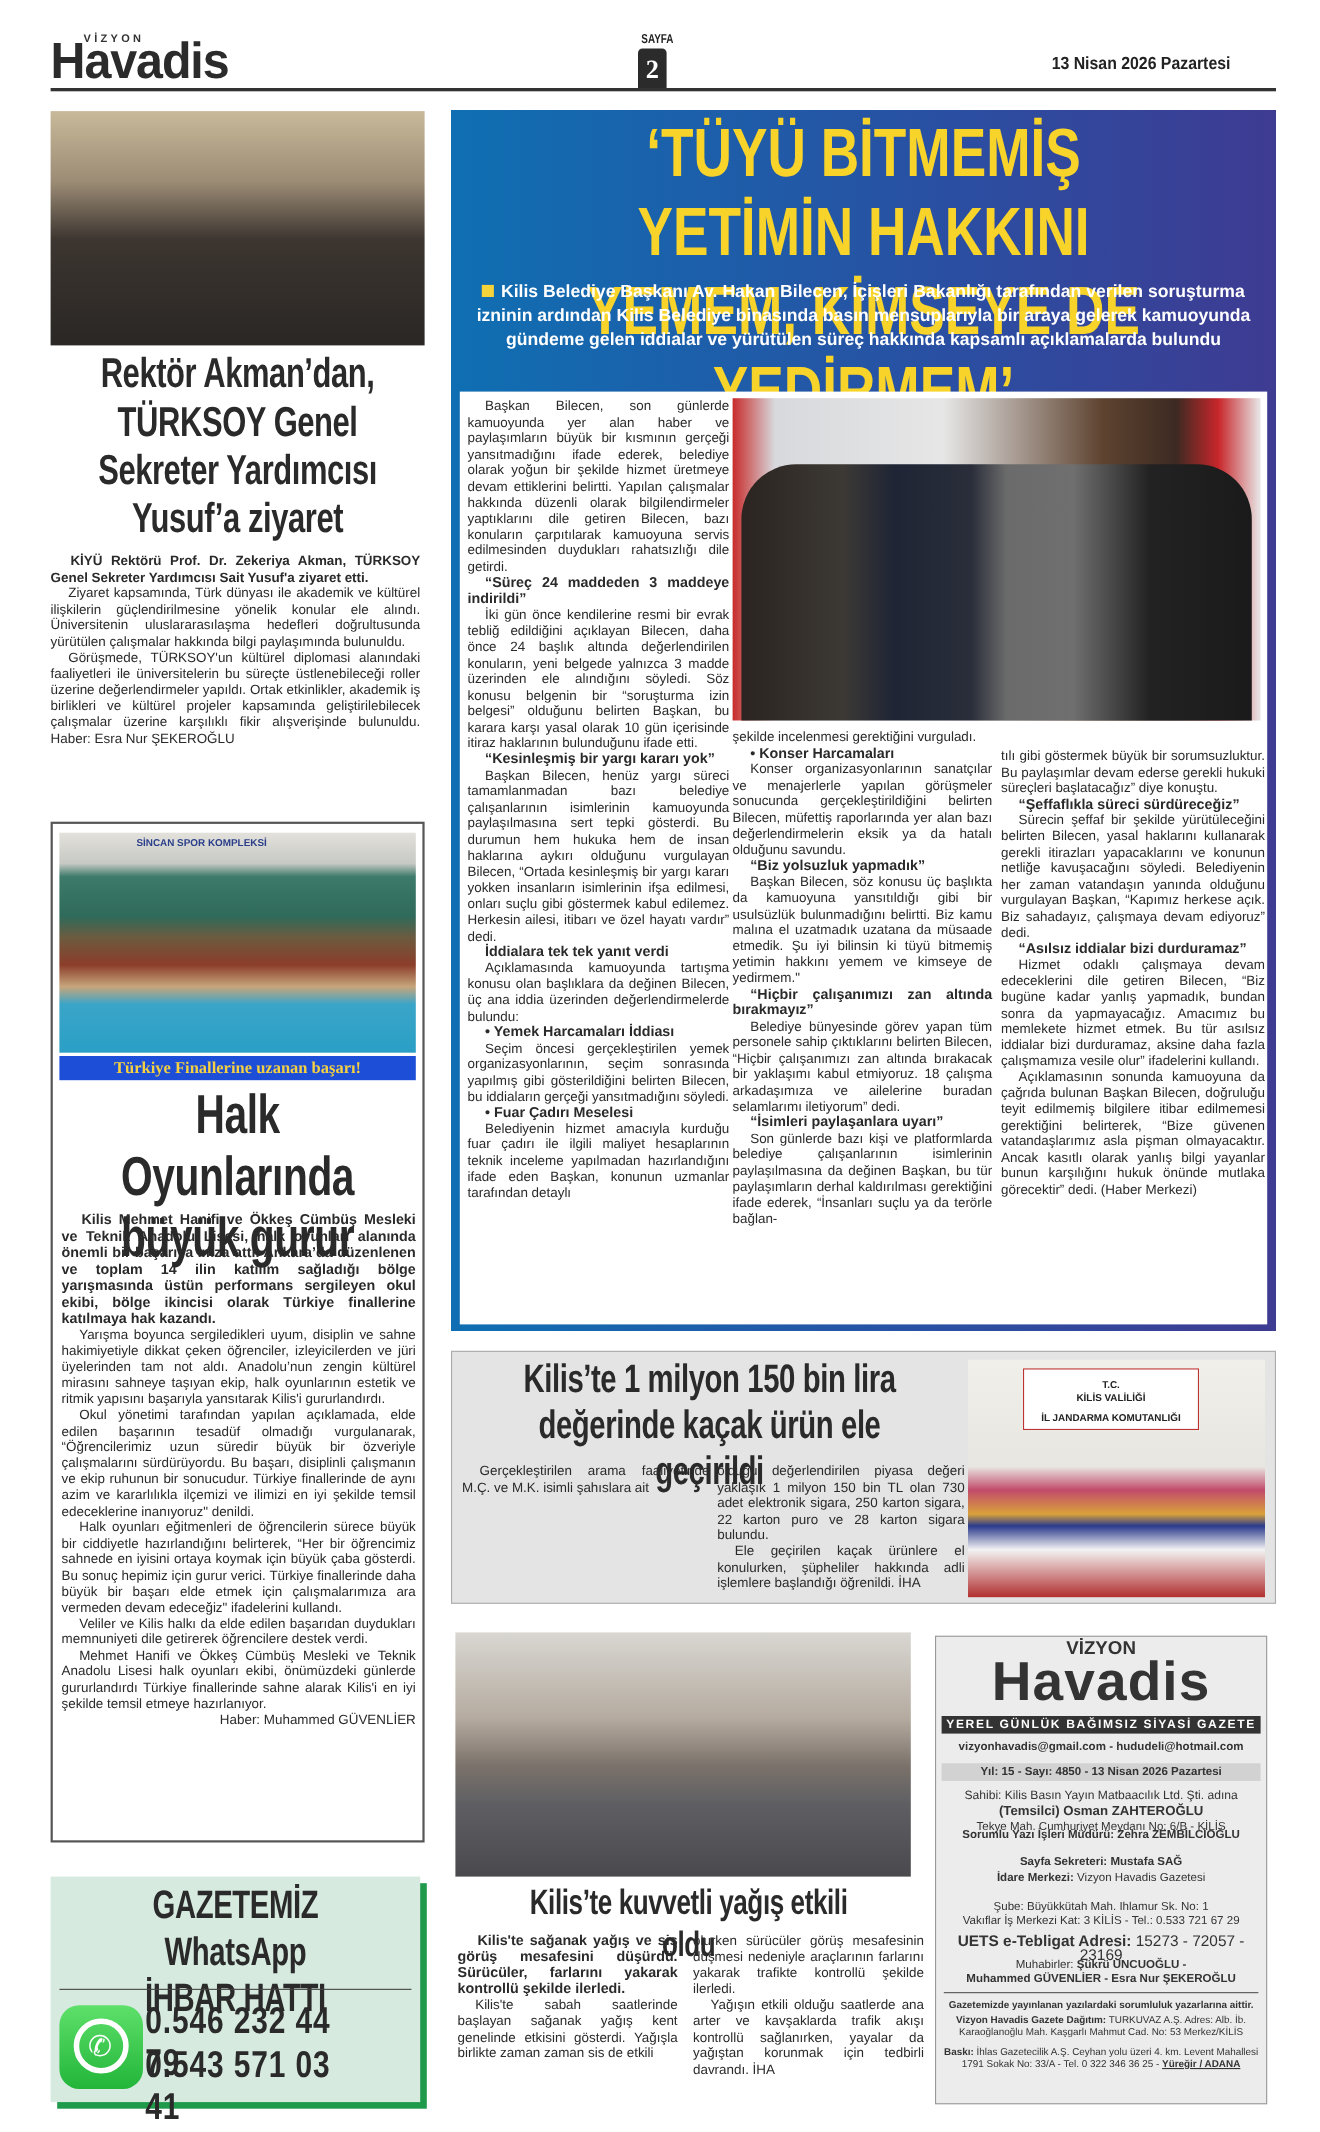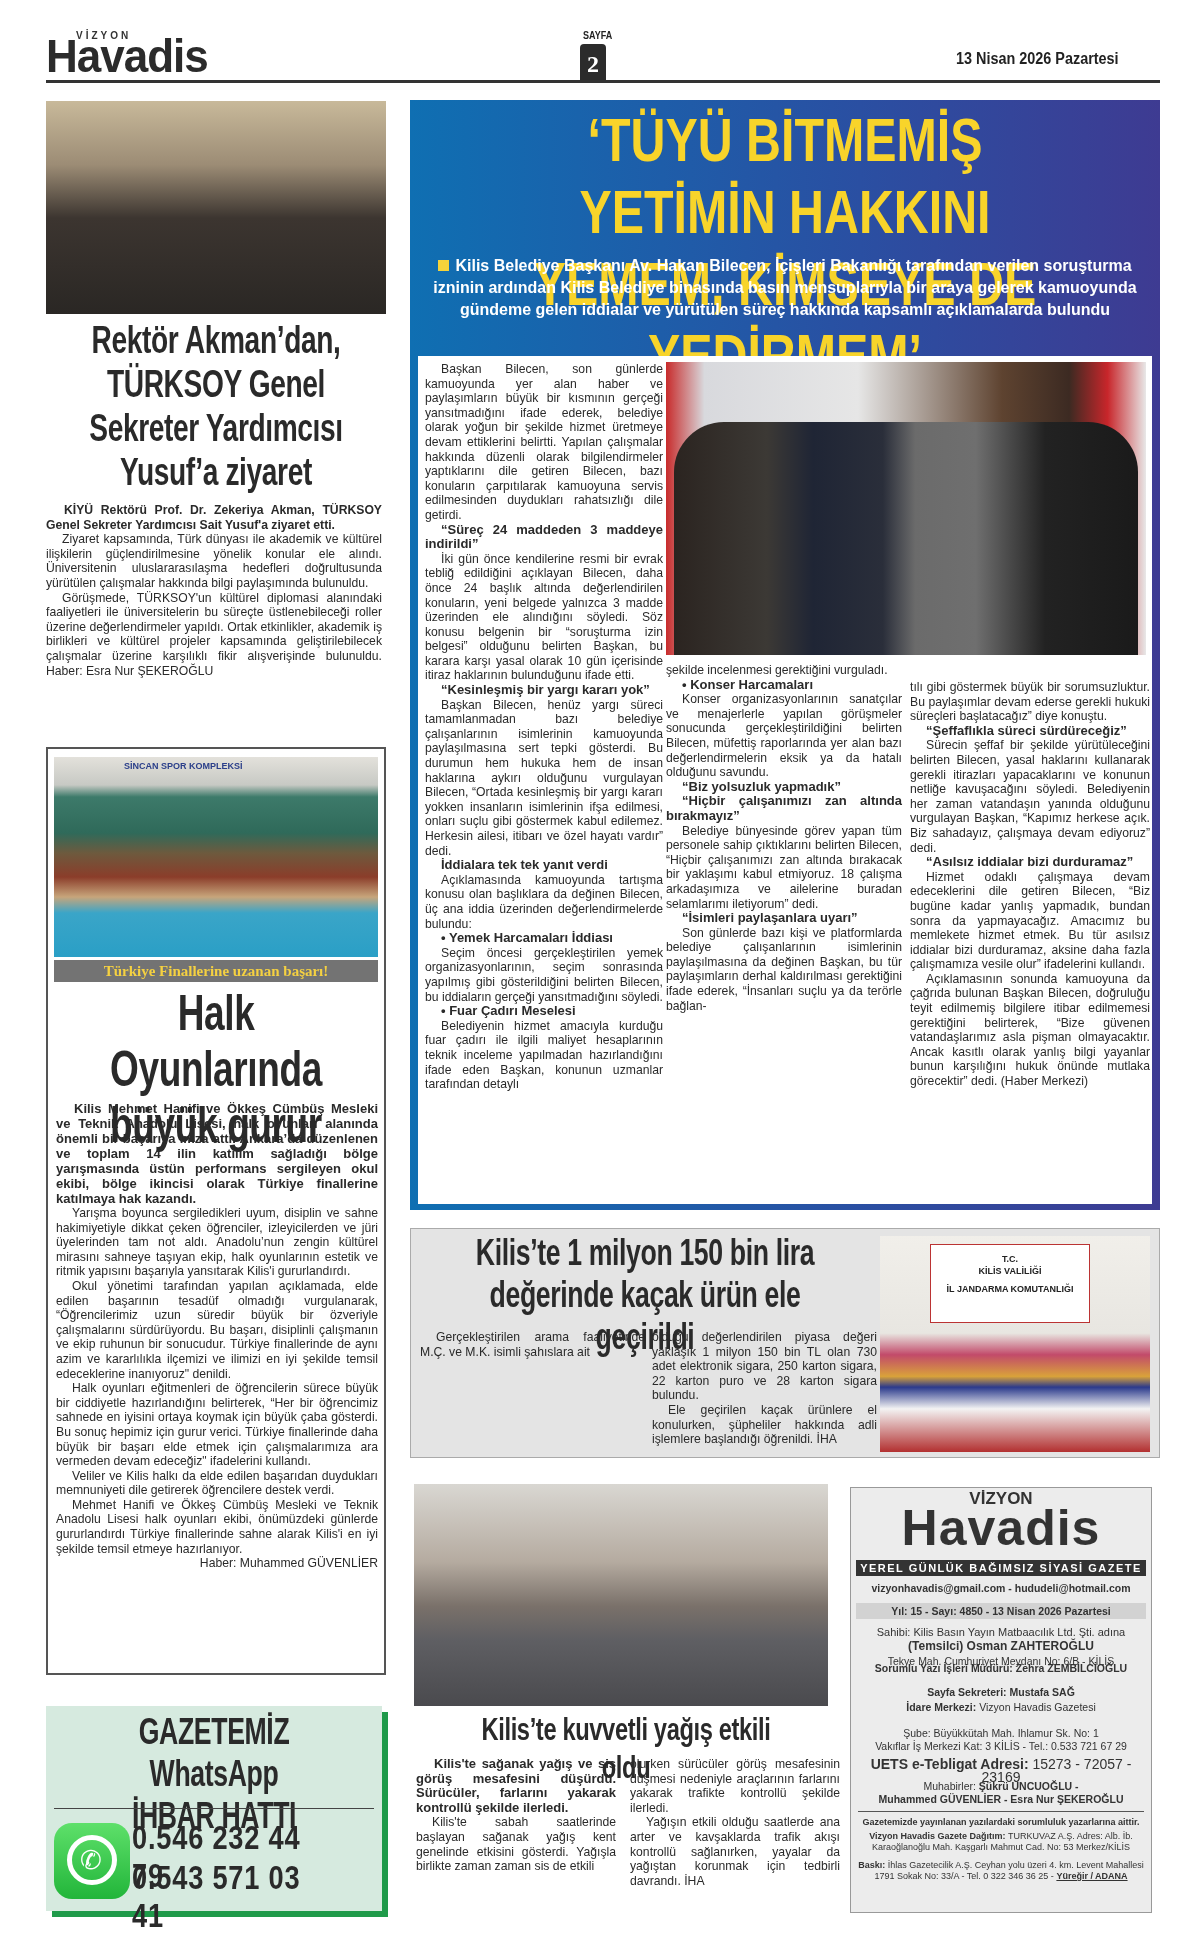--- a/index.html
+++ b/index.html
@@ -21,21 +21,21 @@
 .body{font-size:12.2px;line-height:14.6px;color:#2a2a2a;text-align:justify}
 .body p{text-indent:16px}
 .body .lead{font-weight:bold;text-indent:18px}
 .body .sub{font-weight:bold;text-indent:16px;font-size:13px}
 .body .by{text-align:right;text-indent:0}
 .art1-body{left:46px;top:503px;width:336px}
 
 .box2{left:46px;top:747px;width:340px;height:928px;border:2px solid #555}
 .img2{left:54px;top:757px;width:324px;height:200px;background:linear-gradient(180deg,#e3e1db 0%,#c7c9c4 14%,#3d7a6a 20%,#2f6a5a 38%,#6d5a3e 48%,#8b3d2a 60%,#c7a57b 70%,#3aa5c8 78%,#2a9fc6 100%)}
 .img2 .venue{position:absolute;left:70px;top:4px;font-size:9px;font-weight:bold;color:#2b3f8a}
-.ribbon{left:54px;top:960px;width:324px;height:22px;background:#737373;color:#f5d141;font-family:"Liberation Serif",serif;font-weight:bold;font-size:15px;text-align:center;line-height:22px}
+.ribbon{left:54px;top:960px;width:324px;height:22px;background:#1d4ed8;color:#f5d141;font-family:"Liberation Serif",serif;font-weight:bold;font-size:15px;text-align:center;line-height:22px}
 .h2{left:20px;top:985px;width:392px;font-size:50px;line-height:56px}
 .art2-body{left:56px;top:1101px;width:322px}
 
 .wa{left:46px;top:1706px;width:336px;height:205px;background:#d6eadf;box-shadow:6px 6px 0 #1f9a4a}
 .wa-title{left:48px;top:1711px;width:332px;font-size:36px;line-height:42px;color:#2a2a2a}
 .wa-rule{left:54px;top:1808px;width:320px;height:1px;background:#444}
 .wa-icon{left:54px;top:1823px;width:76px;height:76px;border-radius:18px;background:linear-gradient(180deg,#5ee06a,#22b53a)}
 .wa-icon .bubble{position:absolute;left:13px;top:12px;width:50px;height:50px;border:5px solid #fff;border-radius:50%}
 .wa-icon .handset{position:absolute;left:26px;top:22px;font-size:26px;color:#fff;line-height:30px}
 .wa-num{left:132px;width:250px;font-size:34px;line-height:38px;color:#2a2a2a;font-weight:bold;transform:scaleX(0.8);transform-origin:left;letter-spacing:1px}
@@ -49,21 +49,21 @@
 .main-photo{left:666px;top:362px;width:480px;height:293px;background:linear-gradient(90deg,#c82b2b 0%,#d8d9dd 8%,#e6e6e6 40%,#5e4330 70%,#3c2a22 84%,#c8262b 92%,#e8e8e8 100%)}
 .main-photo .ppl{position:absolute;left:8px;top:60px;width:464px;height:233px;background:linear-gradient(90deg,#2b2420 0%,#3c3935 20%,#1f2535 30%,#2a2e3a 45%,#6b6b6b 52%,#6f6f6f 65%,#222 80%,#1a1a1a 100%);border-radius:50px 50px 0 0}
 .main-col2{left:666px;top:663px;width:236px}
 .main-col3{left:910px;top:663px;width:240px}
 
 .box3{left:410px;top:1228px;width:750px;height:230px;background:#e4e4e4;border:1px solid #aaa}
 .h3{left:410px;top:1232px;width:470px;font-size:36px;line-height:42px}
 .art3-c1{left:420px;top:1330px;width:225px}
 .art3-c2{left:652px;top:1330px;width:225px}
 .img3{left:880px;top:1236px;width:270px;height:216px;background:linear-gradient(180deg,#f1efea 0%,#e8e6e1 45%,#c24a6a 55%,#d9a23a 65%,#2b3a8c 70%,#f3f3f3 80%,#b23030 100%)}
-.img3 .sign{position:absolute;left:50px;top:8px;width:160px;height:79px;background:#fff;border:1px solid #b33;text-align:center;font-size:9px;font-weight:bold;color:#222;line-height:12px;padding-top:8px}
+.img3 .sign{position:absolute;left:50px;top:8px;width:160px;height:56px;background:#fff;border:1px solid #b33;text-align:center;font-size:9px;font-weight:bold;color:#222;line-height:12px;padding-top:8px}
 
 .img4{left:414px;top:1484px;width:414px;height:222px;background:linear-gradient(180deg,#d9d7d2 0%,#b5aba0 35%,#7a716a 55%,#5f5f63 70%,#4a4a4e 100%)}
 .h4{left:396px;top:1710px;width:460px;font-size:32px;line-height:38px}
 .art4-c1{left:416px;top:1757px;width:200px}
 .art4-c2{left:630px;top:1757px;width:210px}
 
 .kunye{left:850px;top:1487px;width:302px;height:426px;background:#ececec;border:1px solid #999}
 .k-viz{left:850px;top:1489px;width:302px;text-align:center;font-size:17px;font-weight:bold;color:#333}
 .k-hav{left:850px;top:1500px;width:302px;text-align:center;font-size:50px;font-weight:bold;color:#333;letter-spacing:1px;line-height:56px}
 .k-bar{left:856px;top:1560px;width:290px;height:16px;background:#333;color:#fff;font-size:11px;font-weight:bold;text-align:center;line-height:16px;letter-spacing:1.5px}
@@ -144,20 +144,21 @@
     <p>Belediyenin hizmet amacıyla kurduğu fuar çadırı ile ilgili maliyet hesaplarının teknik inceleme yapılmadan hazırlandığını ifade eden Başkan, konunun uzmanlar tarafından detaylı</p>
   </div>
 <div class="abs main-photo">
     <div class="ppl"></div>
   </div>
 <div class="abs body main-col2" id="col2">
     <p style="text-indent: 0px;">şekilde incelenmesi gerektiğini vurguladı.</p>
     <p class="sub">• Konser Harcamaları</p>
     <p>Konser organizasyonlarının sanatçılar ve menajerlerle yapılan görüşmeler sonucunda gerçekleştirildiğini belirten Bilecen, müfettiş raporlarında yer alan bazı değerlendirmelerin eksik ya da hatalı olduğunu savundu.</p>
     <p class="sub">“Biz yolsuzluk yapmadık”</p>
+    <p>Başkan Bilecen, söz konusu üç başlıkta da kamuoyuna yansıtıldığı gibi bir usulsüzlük bulunmadığını belirtti. Biz kamu malına el uzatmadık uzatana da müsaade etmedik. Şu iyi bilinsin ki tüyü bitmemiş yetimin hakkını yemem ve kimseye de yedirmem."</p>
     <p class="sub">“Hiçbir çalışanımızı zan altında bırakmayız”</p>
     <p>Belediye bünyesinde görev yapan tüm personele sahip çıktıklarını belirten Bilecen, “Hiçbir çalışanımızı zan altında bırakacak bir yaklaşımı kabul etmiyoruz. 18 çalışma arkadaşımıza ve ailelerine buradan selamlarımı iletiyorum” dedi.</p>
     <p class="sub">“İsimleri paylaşanlara uyarı”</p>
     <p>Son günlerde bazı kişi ve platformlarda belediye çalışanlarının isimlerinin paylaşılmasına da değinen Başkan, bu tür paylaşımların derhal kaldırılması gerektiğini ifade ederek, “İnsanları suçlu ya da terörle bağlan-</p>
   </div>
 <div class="abs body main-col3" id="col3">
     <p style="text-indent: 0px; margin-top: 17px;">tılı gibi göstermek büyük bir sorumsuzluktur. Bu paylaşımlar devam ederse gerekli hukuki süreçleri başlatacağız” diye konuştu.</p>
     <p class="sub">“Şeffaflıkla süreci sürdüreceğiz”</p>
     <p>Sürecin şeffaf bir şekilde yürütüleceğini belirten Bilecen, yasal haklarını kullanarak gerekli itirazları yapacaklarını ve konunun netliğe kavuşacağını söyledi. Belediyenin her zaman vatandaşın yanında olduğunu vurgulayan Başkan, “Kapımız herkese açık. Biz sahadayız, çalışmaya devam ediyoruz” dedi.</p>
     <p class="sub">“Asılsız iddialar bizi durduramaz”</p>

